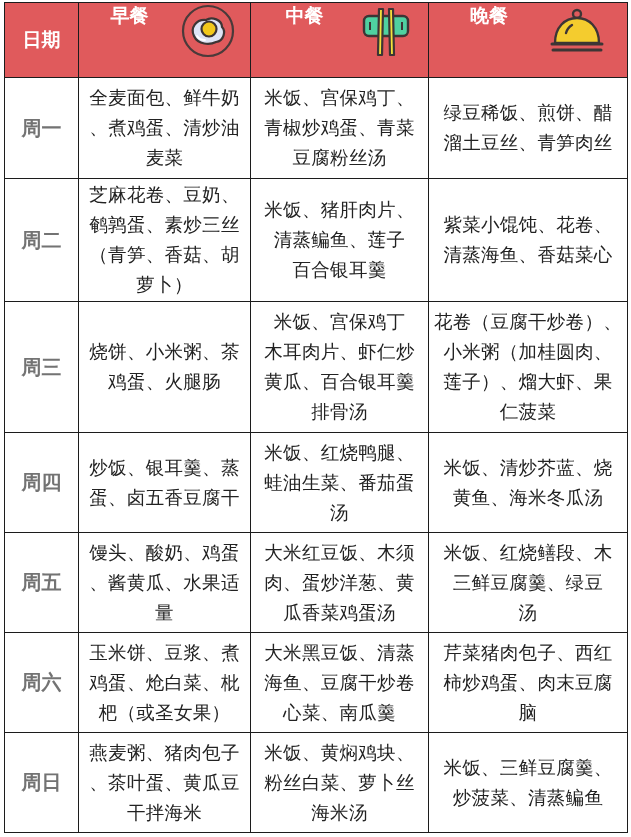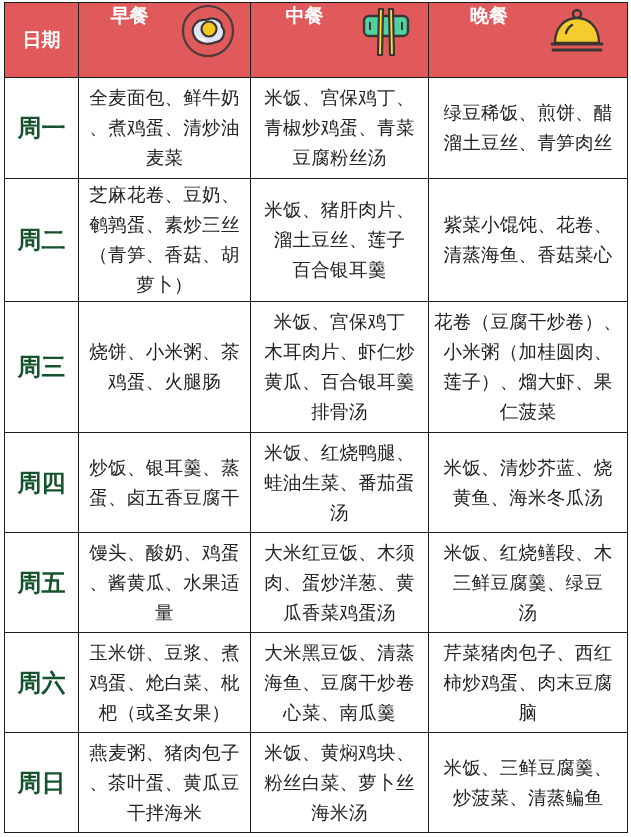--- a/index.html
+++ b/index.html
@@ -46,23 +46,23 @@
     }
     .hdr-inner .hdr-icon {
       width: 56px;
       height: 56px;
       margin-right: 14px;
       display: flex;
       align-items: center;
       justify-content: center;
     }
     .day-cell {
-      color: #14532d;
+      color: #737373;
       font-weight: bold;
-      font-size: 24px;
+      font-size: 20px;
     }
     .food-cell {
       font-size: 18.5px;
       line-height: 30px;
       color: #222222;
       padding: 0 2px !important;
       text-align: center;
       letter-spacing: 0.3px;
     }
     .food-cell .line {
@@ -155,21 +155,21 @@
     <tr style="height:123px;">
       <td class="day-cell">周二</td>
       <td class="food-cell">
         <span class="line">芝麻花卷、豆奶、</span>
         <span class="line">鹌鹑蛋、素炒三丝</span>
         <span class="line">（青笋、香菇、胡</span>
         <span class="line">萝卜）</span>
       </td>
       <td class="food-cell">
         <span class="line">米饭、猪肝肉片、</span>
-        <span class="line">溜土豆丝、莲子</span>
+        <span class="line">清蒸鳊鱼、莲子</span>
         <span class="line">百合银耳羹</span>
       </td>
       <td class="food-cell">
         <span class="line">紫菜小馄饨、花卷、</span>
         <span class="line">清蒸海鱼、香菇菜心</span>
       </td>
     </tr>
 
     <tr style="height:131px;">
       <td class="day-cell">周三</td>

